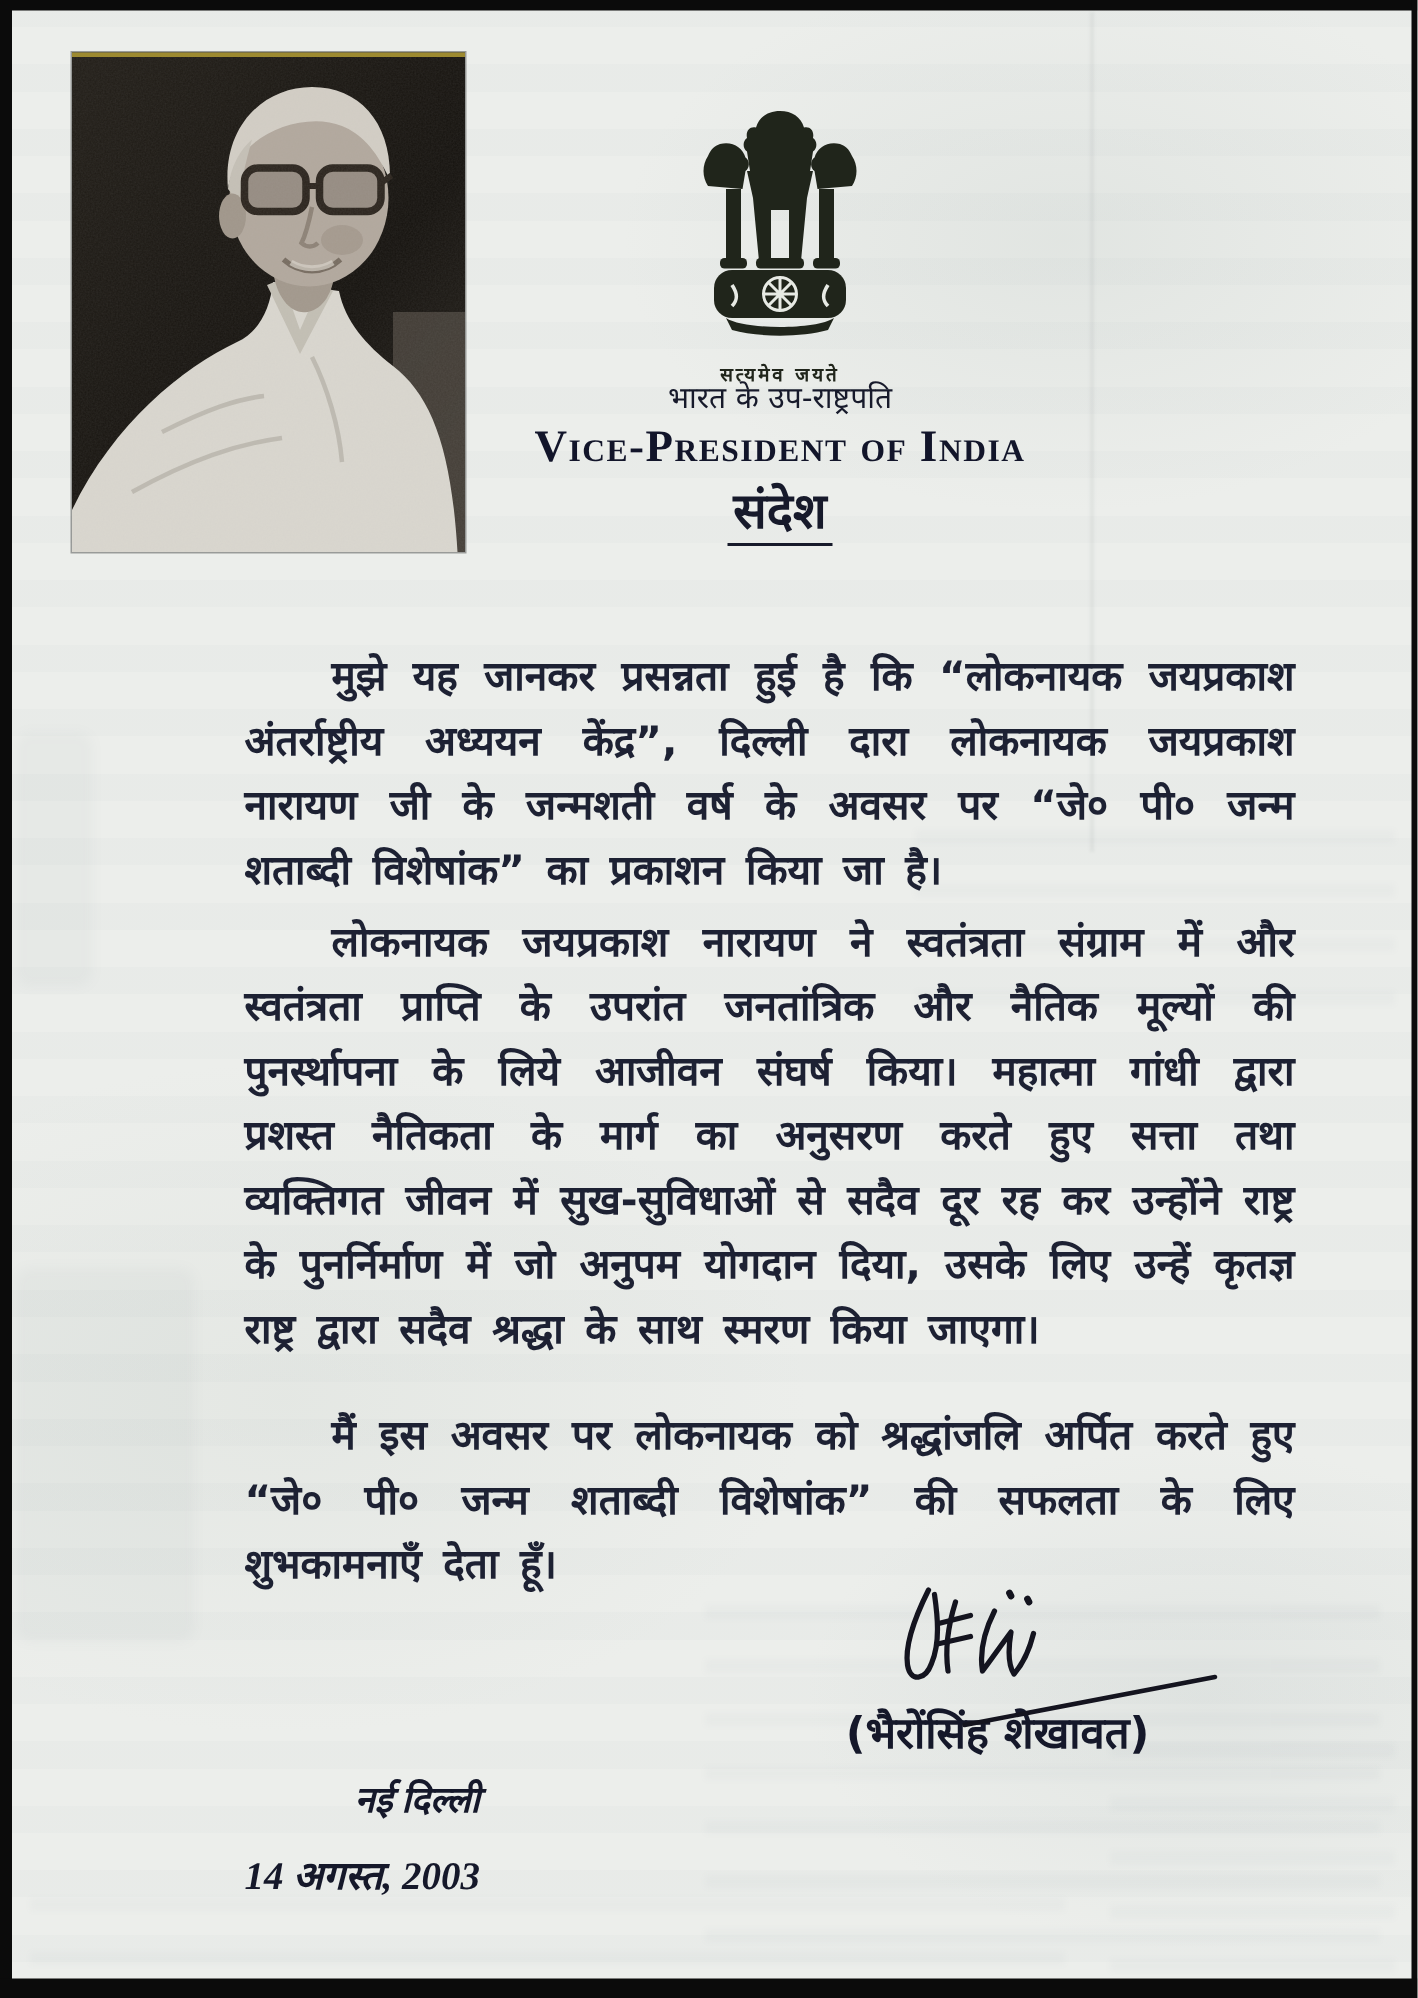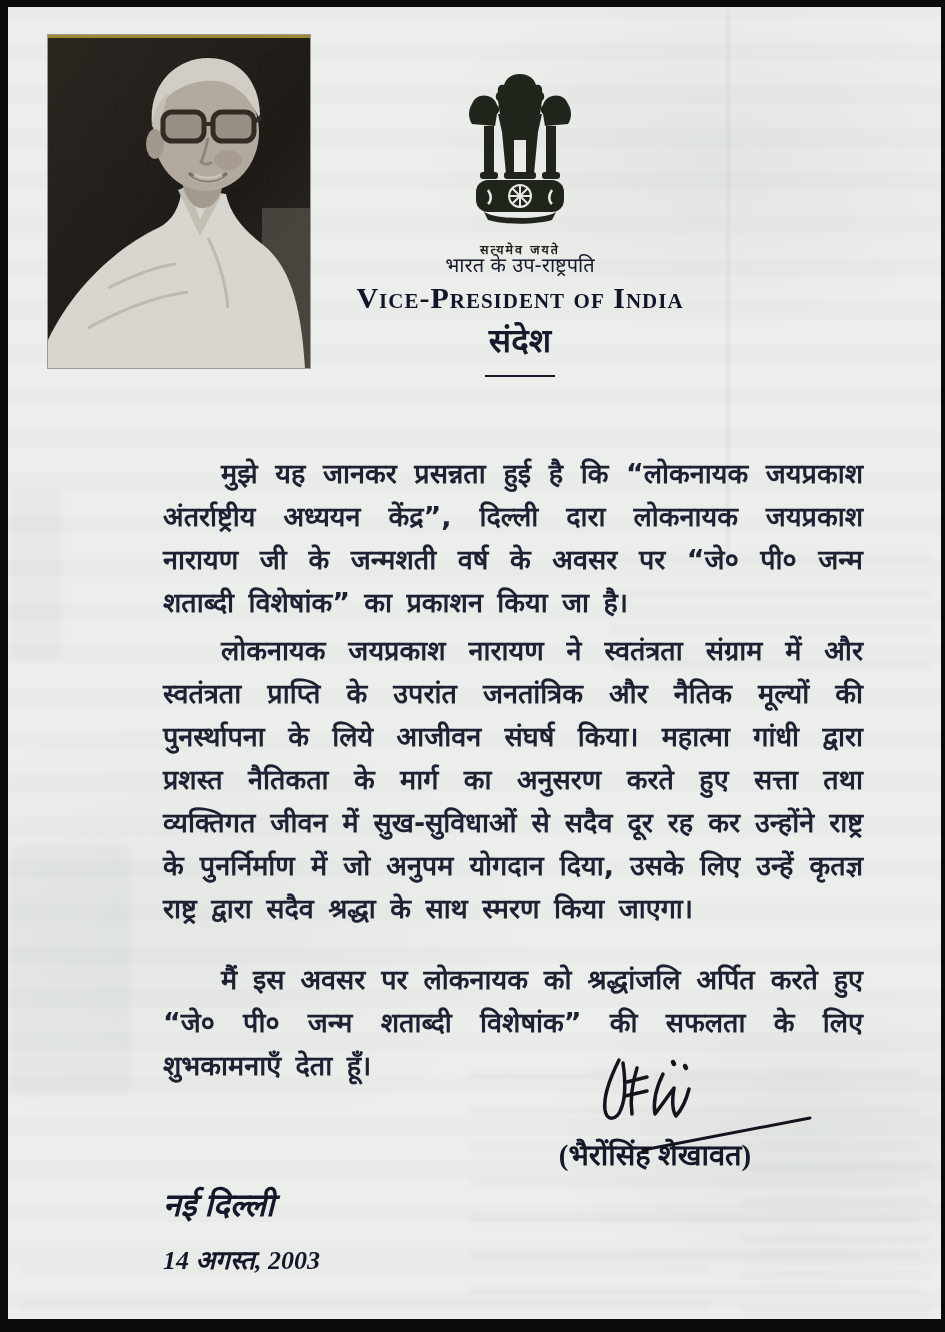--- a/index.html
+++ b/index.html
@@ -37,36 +37,36 @@
   .photo svg{display:block;width:262px;height:330px;}
   
   .emblem-wrap{position:absolute;left:420px;top:70px;width:200px;text-align:center;}
   .emblem-wrap svg{display:block;margin:0 auto;}
   .emblem-caption{margin-top:17px;font-size:12.5px;font-weight:bold;letter-spacing:2px;color:#20251b;}
   .header{position:absolute;left:290px;top:251px;width:460px;text-align:center;}
   .title-hindi{font-size:20px;font-weight:400;color:#171a2b;}
   .title-english{margin-top:3px;font-family:"Liberation Serif",serif;font-variant:small-caps;
     font-weight:700;font-size:30px;letter-spacing:1px;color:#12152a;}
   .message-heading{margin-top:2px;font-size:33px;font-weight:700;color:#171a2b;}
-  .message-heading span{display:inline-block;border-bottom:2.5px solid #171a2b;padding:0 4px 13px 4px;}
+  .message-heading span{display:inline-block;border-bottom:2.5px solid #171a2b;padding:0 4px 0 4px;}
   
   .para{
     position:absolute;left:163px;width:700px;
     font-size:27px;font-weight:600;line-height:43px;color:#1d2133;
-    text-align:justify;text-indent:58px;word-spacing:5px;margin-top:22px;
+    text-align:justify;text-indent:58px;word-spacing:5px;
   }
   .p1{top:430px;} .p2{top:607px;} .p3{top:936px;}
   
   .sig-svg{position:absolute;left:585px;top:1050px;width:230px;height:112px;pointer-events:none;z-index:3;}
-  .sig-name{position:absolute;left:485px;top:1134px;width:340px;text-align:center;
-    font-size:29px;font-weight:700;color:#15182a;z-index:2;font-family:Liberation Serif, serif;}
+  .sig-name{position:absolute;left:495px;top:1134px;width:340px;text-align:center;
+    font-size:29px;font-weight:700;color:#15182a;z-index:2;}
   
   .dateline{position:absolute;left:163px;top:1182px;font-family:"Liberation Serif",serif;
     font-style:italic;color:#15182a;}
-  .dateline .place{font-size:32px;font-weight:700;}
+  .dateline .place{font-size:24px;font-weight:700;text-align:right;}
   .dateline .date{font-size:26px;font-weight:600;margin-top:16px;}
 </style>
 </head>
 <body>
 
 <div class="page">
 
   <div class="crease" style="left:726px;top:8px;width:4px;height:560px;"></div>
   <div class="bleed" style="left:610px;top:540px;width:320px;height:130px;"></div>
   <div class="smudge" style="left:10px;top:488px;width:52px;height:170px;"></div>

